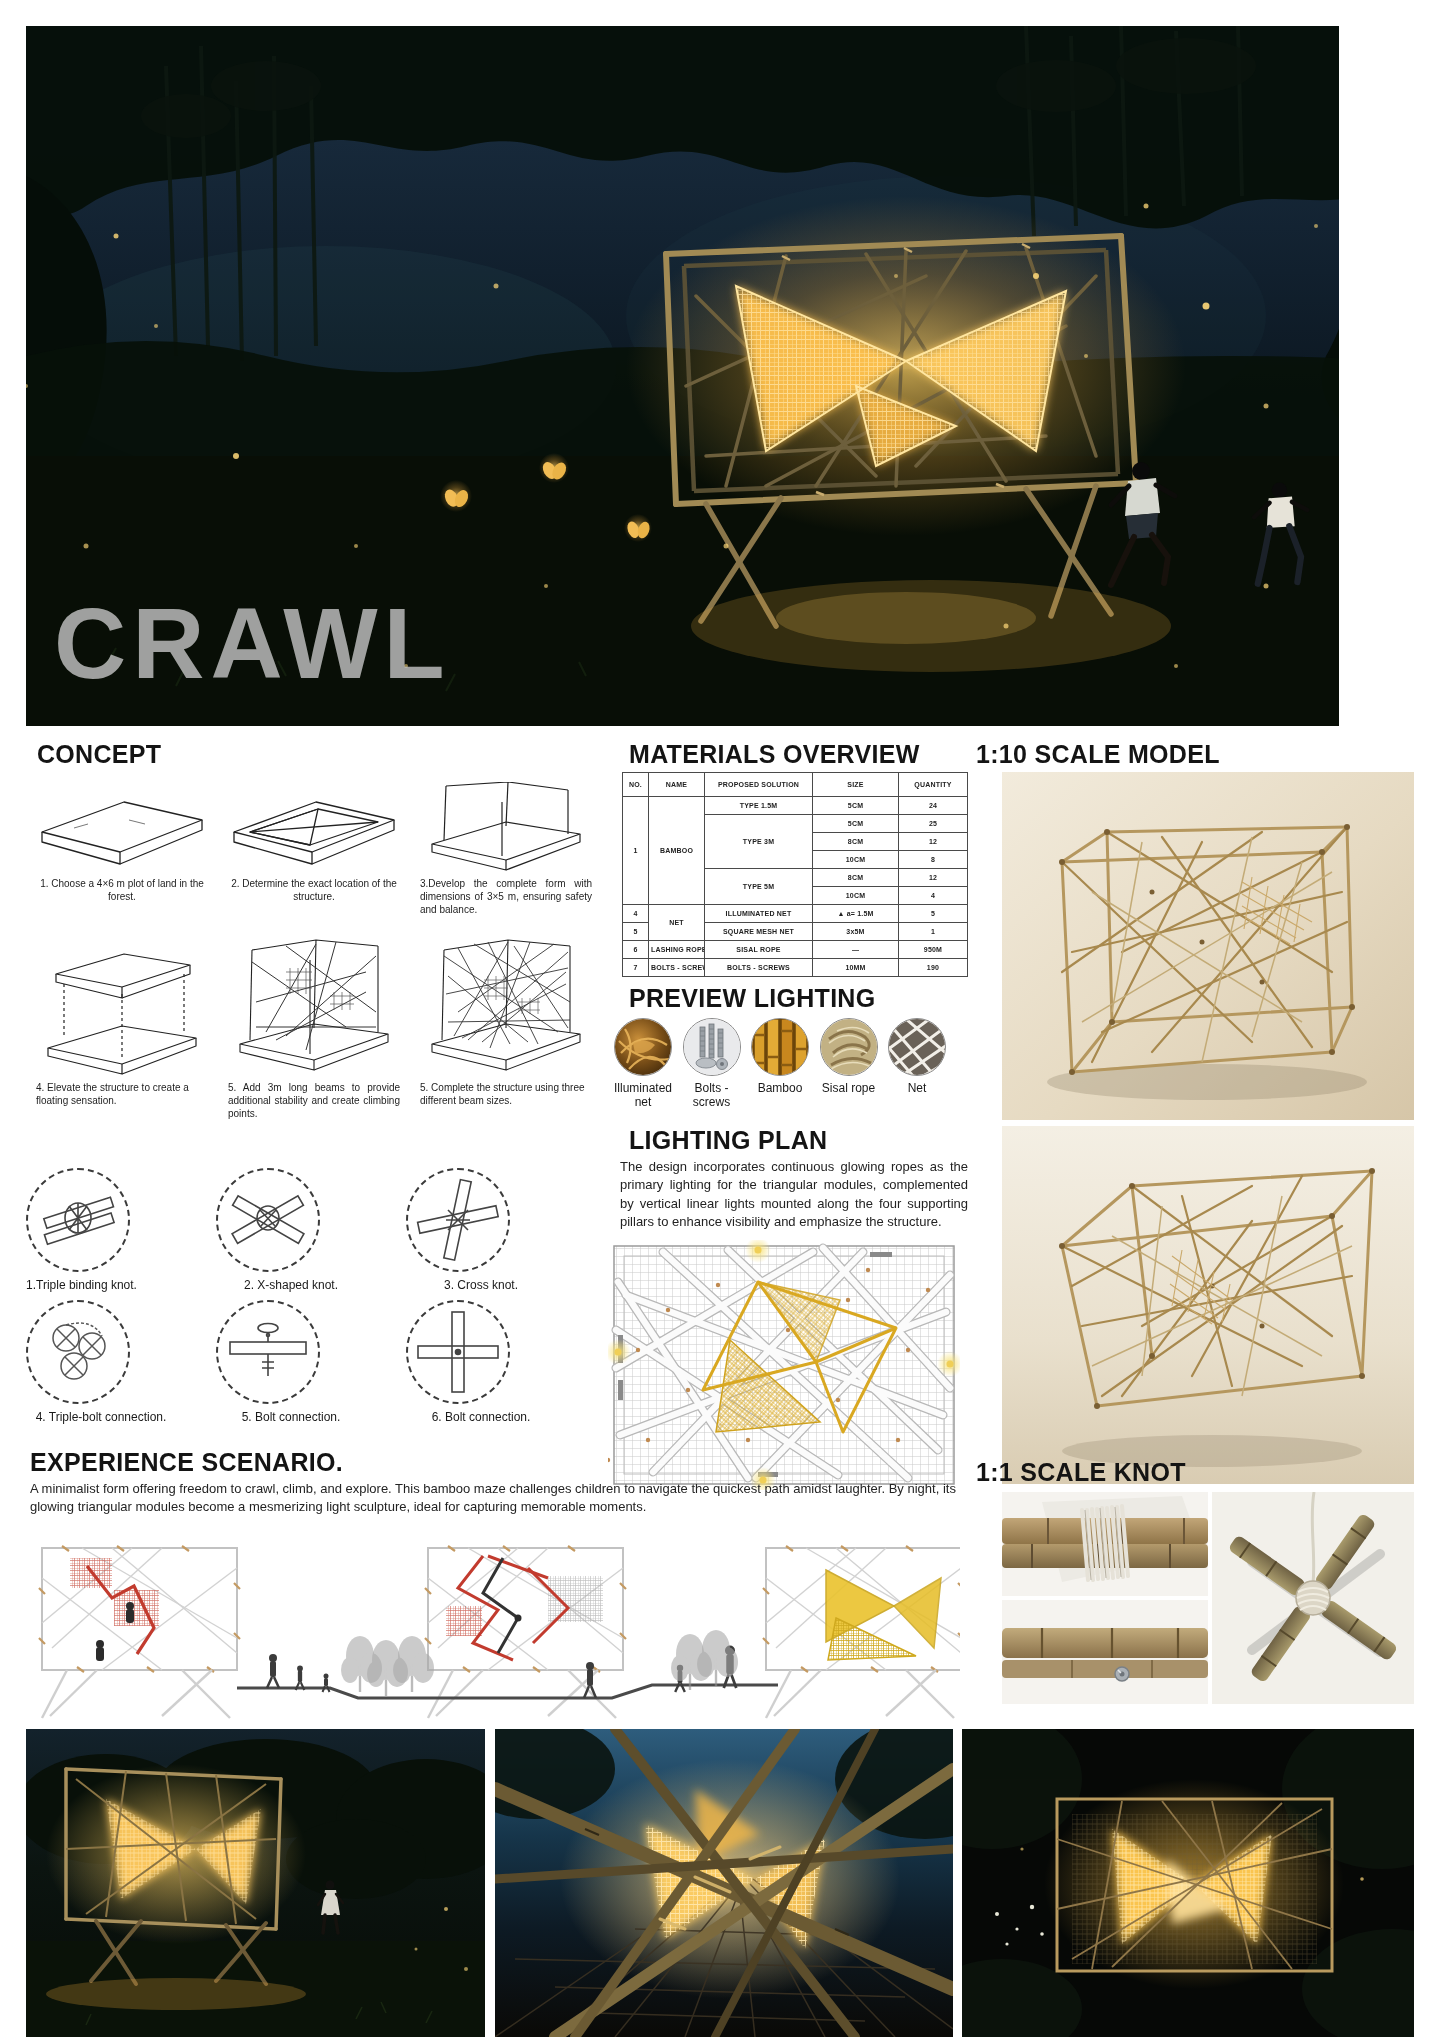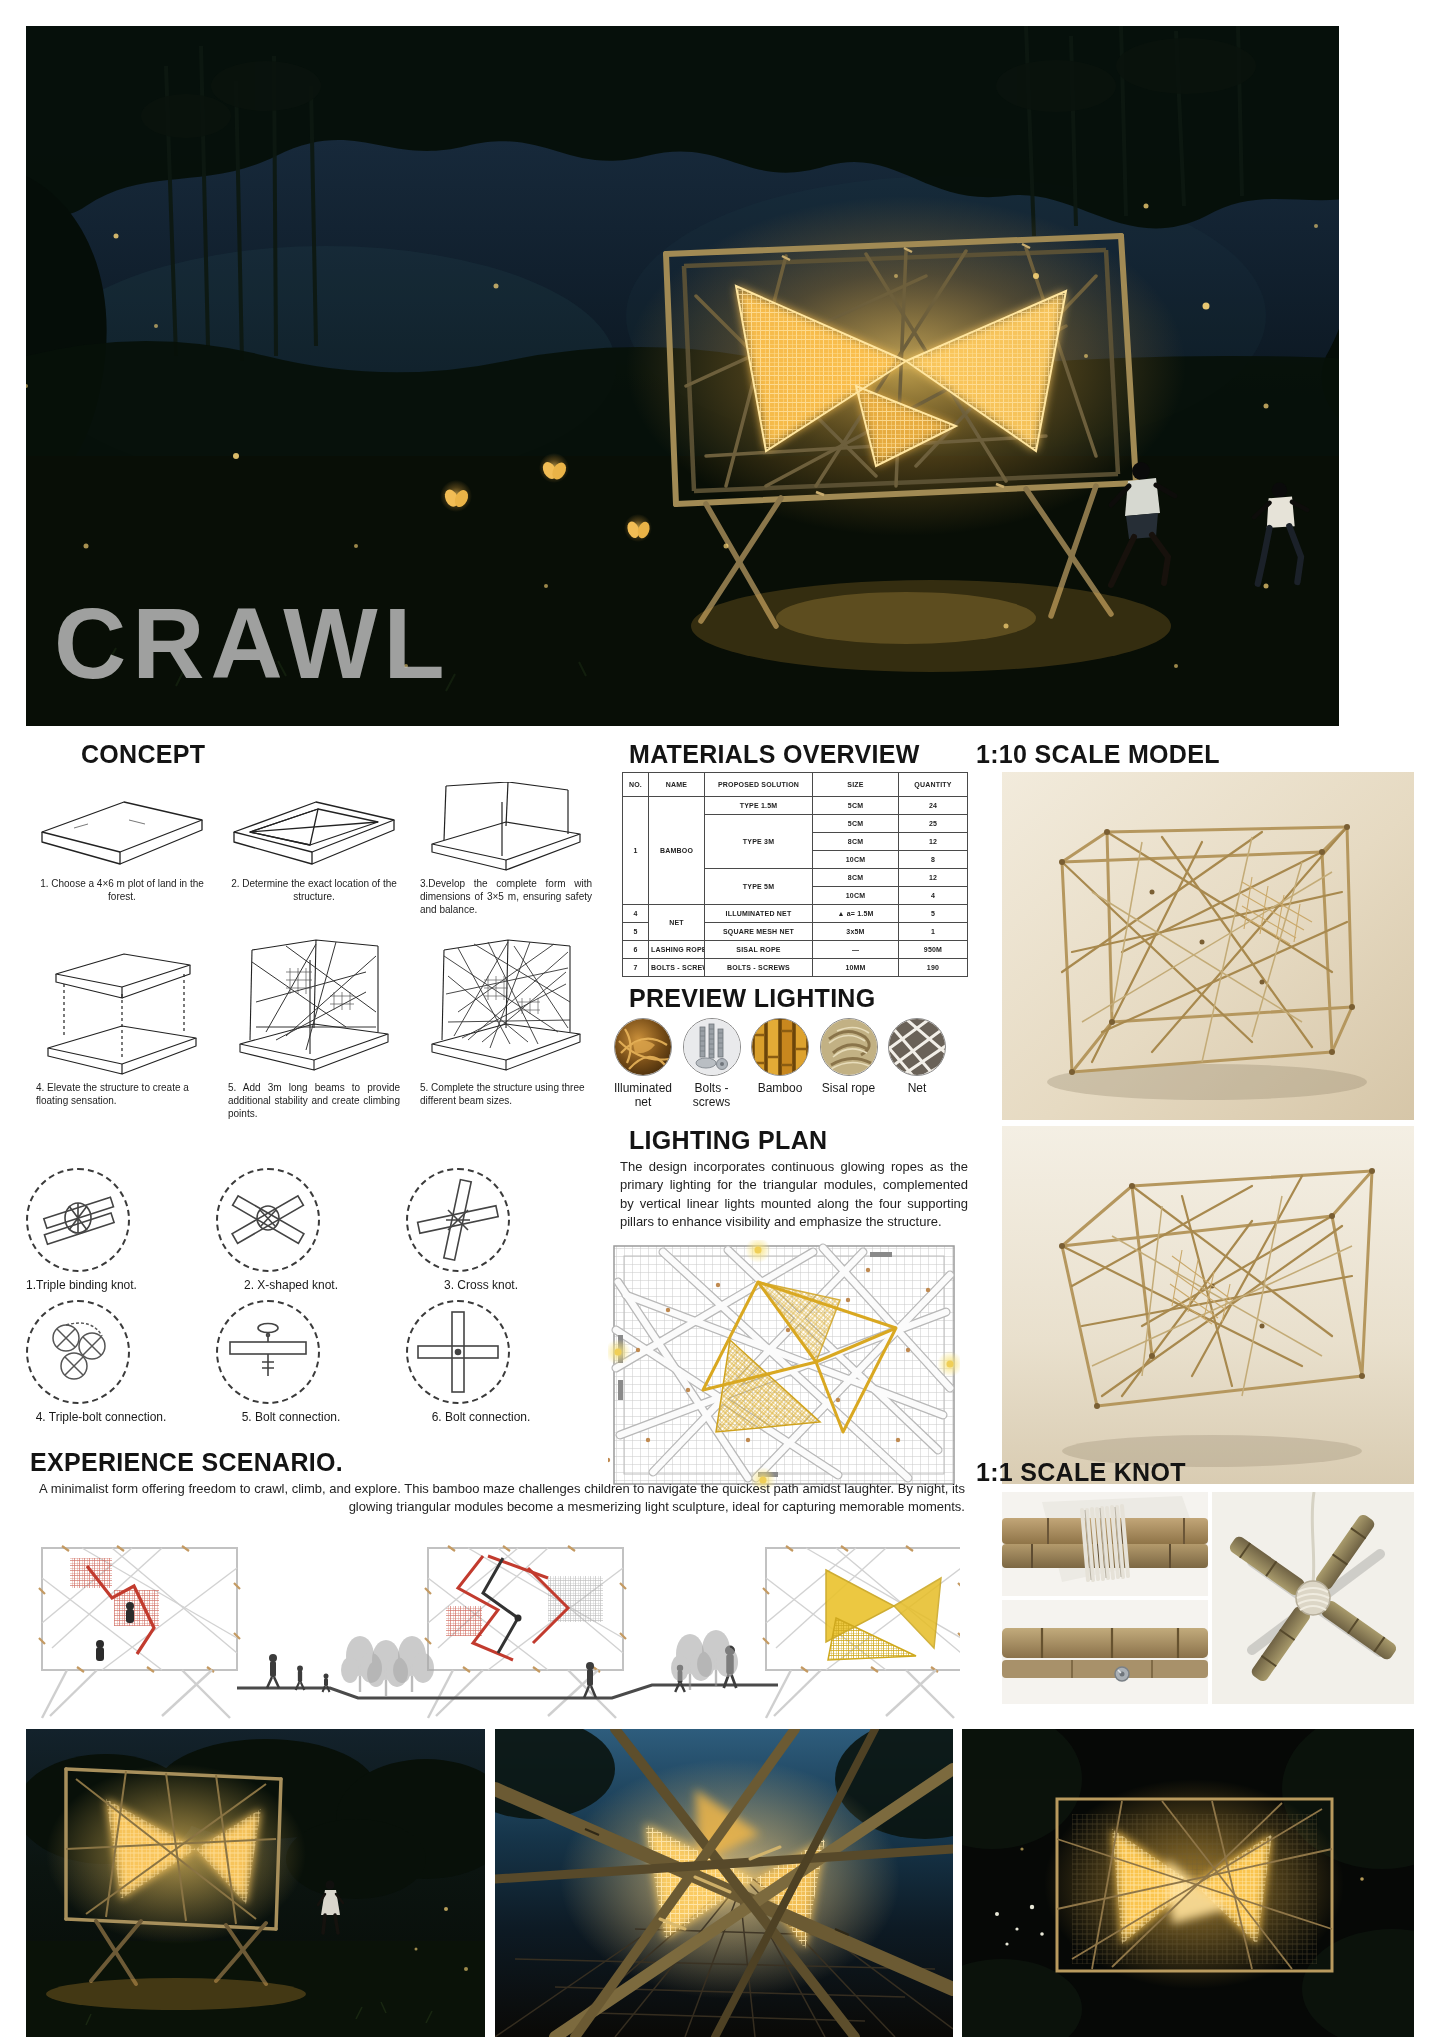--- a/index.html
+++ b/index.html
@@ -212,21 +212,21 @@
           <circle cx="1150" cy="640" r="2" opacity=".6"></circle>
         <circle cx="980" cy="600" r="2.5" opacity=".7"></circle>
           <circle cx="870" cy="250" r="2" opacity=".55"></circle>
         <circle cx="380" cy="640" r="2" opacity=".55"></circle>
           <circle cx="60" cy="520" r="2.5" opacity=".65"></circle>
       </g>
       <text x="28" y="652" font-family="Liberation Sans, DejaVu Sans, sans-serif" font-size="100" font-weight="800" letter-spacing="6" fill="#c6c6c6" fill-opacity=".8">CRAWL</text>
     </svg>
   </div>
 
-  <div class="abs h1" style="left:37px;top:740px;margin-left:44px;">CONCEPT</div>
+  <div class="abs h1" style="left:37px;top:740px;">CONCEPT</div>
   <div class="abs cgrid" style="left:26px;top:778px;width:580px;">
 
     <div class="ccell">
       <div class="cdiag" style="height:96px;">
         <svg width="176" height="92" viewBox="0 0 176 92">
           <g fill="none" stroke="#222" stroke-width="1.3" stroke-linejoin="round">
             <polygon points="8,50 90,20 168,38 86,70"></polygon>
             <path d="M8,50 L8,60 L86,82 L86,70"></path>
               <path d="M168,38 L168,48 L86,82"></path>
           </g>
@@ -816,21 +816,21 @@
           <circle cx="10" cy="112" r="3.5" fill="#f0cf57"></circle>
         <circle cx="342" cy="124" r="13" fill="url(#lpdot)"></circle>
           <circle cx="342" cy="124" r="3.5" fill="#f0cf57"></circle>
         <circle cx="155" cy="240" r="13" fill="url(#lpdot)"></circle>
           <circle cx="155" cy="240" r="3.5" fill="#f0cf57"></circle>
       </g>
     </svg>
   </div>
 
   <div class="abs h1" style="left:30px;top:1448px;">EXPERIENCE SCENARIO.</div>
-  <div class="abs para" style="left:30px;top:1480px;width:935px;text-align:right;">A minimalist form offering freedom to crawl, climb, and explore. This bamboo maze challenges children to navigate the quickest path amidst laughter. By night, its glowing triangular modules become a mesmerizing light sculpture, ideal for capturing memorable moments.</div>
+  <div class="abs para" style="left:30px;top:1480px;width:935px;text-align:left;">A minimalist form offering freedom to crawl, climb, and explore. This bamboo maze challenges children to navigate the quickest path amidst laughter. By night, its glowing triangular modules become a mesmerizing light sculpture, ideal for capturing memorable moments.</div>
   <div class="abs photo" style="left:30px;top:1542px;width:930px;height:180px;">
     <svg width="930" height="180" viewBox="0 0 930 180">
       <defs>
         <g id="frameA">
           <rect x="0" y="0" width="195" height="122" fill="none" stroke="#c2c2c2" stroke-width="2"></rect>
           <g stroke="#d2d2d2" stroke-width="1.4" fill="none">
             <path d="M0,30 L120,122"></path>
               <path d="M40,0 L195,90"></path>
               <path d="M195,20 L60,122"></path>
             <path d="M120,0 L10,100"></path>

